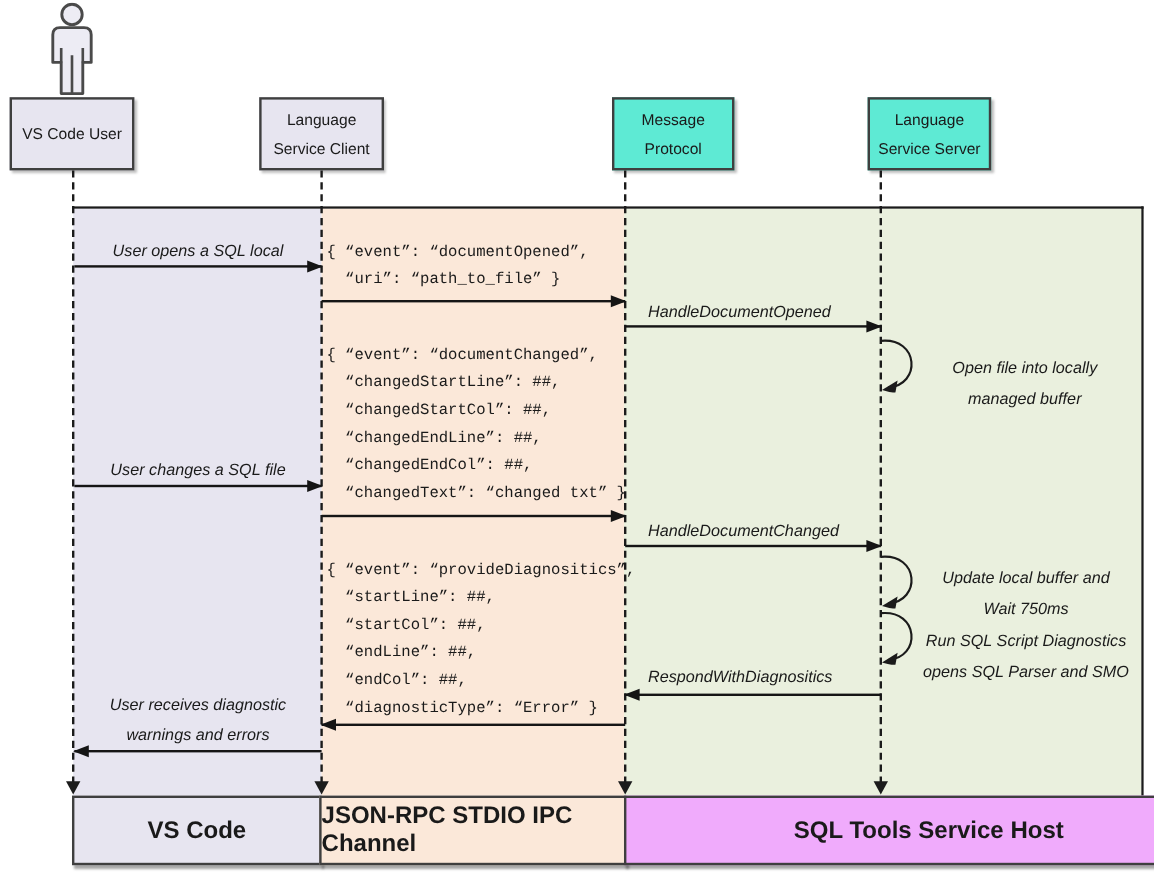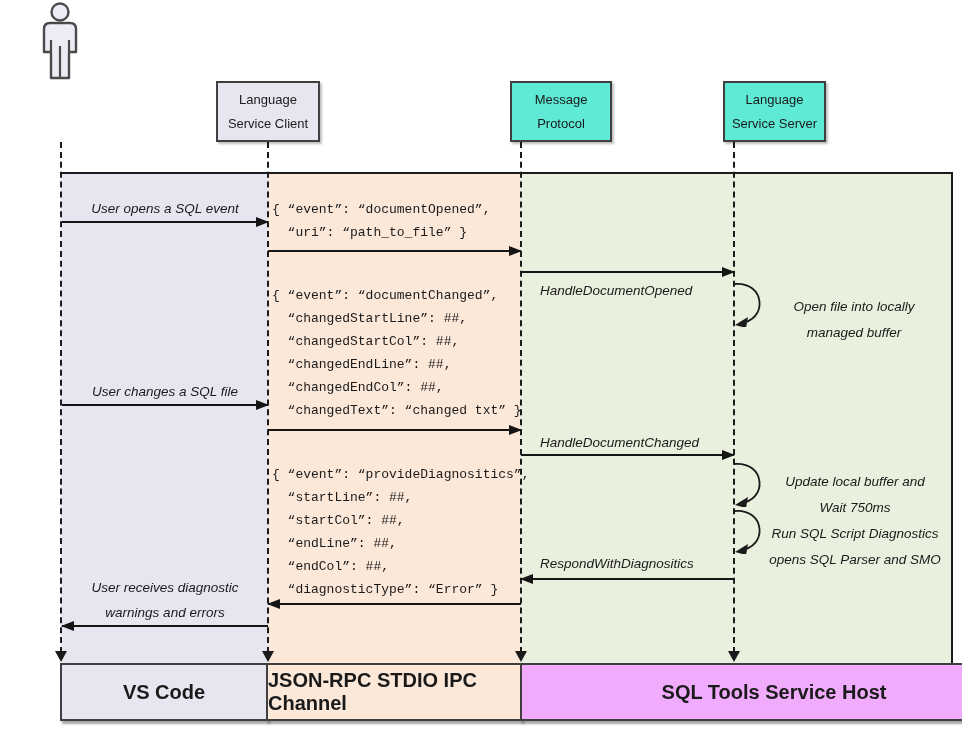--- a/index.html
+++ b/index.html
@@ -79,20 +79,23 @@
 <body>
 
 <div id="canvas">
 
   <svg style="position:absolute; left:36px; top:2px;" width="48" height="78" viewBox="0 0 48 78">
     <circle cx="24" cy="10" r="8.5" fill="#edecf4" stroke="#4a4a4a" stroke-width="2.4"></circle>
     <path d="M14,21 H34 Q40,21 40,27 V50 H33 V76 H15 V50 H8 V27 Q8,21 14,21 Z" fill="#edecf4" stroke="#4a4a4a" stroke-width="2.4" stroke-linejoin="round"></path>
     <path d="M15,38 V50 M33,38 V50 M24,44 V76" fill="none" stroke="#4a4a4a" stroke-width="2.2"></path>
   </svg>
 
+  <div class="actor-box" style="left:8px; width:104px;">
+    <span>VS Code User</span>
+  </div>
   <div class="actor-box" style="left:216px; width:104px;">
     <span>Language</span>
     <span>Service Client</span>
   </div>
   <div class="actor-box green" style="left:470px; width:102px;">
     <span>Message</span>
     <span>Protocol</span>
   </div>
   <div class="actor-box green" style="left:683px; width:103px;">
     <span>Language</span>
@@ -107,32 +110,32 @@
 
   <div class="lifeline" style="left:60px;"></div>
   <div class="lifeline" style="left:267px;"></div>
   <div class="lifeline" style="left:520px;"></div>
   <div class="lifeline" style="left:733px;"></div>
   <div class="lifeline-end" style="left:55px;"></div>
   <div class="lifeline-end" style="left:262px;"></div>
   <div class="lifeline-end" style="left:515px;"></div>
   <div class="lifeline-end" style="left:728px;"></div>
 
-  <div class="lbl center" style="left:62px; width:206px; top:201px;">User opens a SQL event</div>
+  <div class="lbl center" style="left:62px; width:206px; top:201px;">User opens a SQL local</div>
   <div class="arrow" style="left:62px; top:221px; width:206px;">
     <div class="ah-right"></div>
   </div>
 
   <div class="payload" style="top:198px;">{ “event”: “documentOpened”,
   “uri”: “path_to_file” }</div>
   <div class="arrow" style="left:268px; top:250px; width:253px;">
     <div class="ah-right"></div>
   </div>
 
-  <div class="lbl" style="left:540px; top:252px;margin-top:31px;">HandleDocumentOpened</div>
+  <div class="lbl" style="left:540px; top:252px;">HandleDocumentOpened</div>
   <div class="arrow" style="left:521px; top:271px; width:213px;">
     <div class="ah-right"></div>
   </div>
 
   <svg class="self-loop" style="top:281px;" viewBox="0 0 42 46">
     <path d="M1,3 C33,0 35,40 7,42" fill="none" stroke="#1b1b1b" stroke-width="1.8"></path>
     <polygon points="2,44 15,36 13,47" fill="#1b1b1b"></polygon>
   </svg>
   <div class="lbl center note" style="left:763px; top:294px; width:182px;">Open file into locally
 managed buffer</div>

